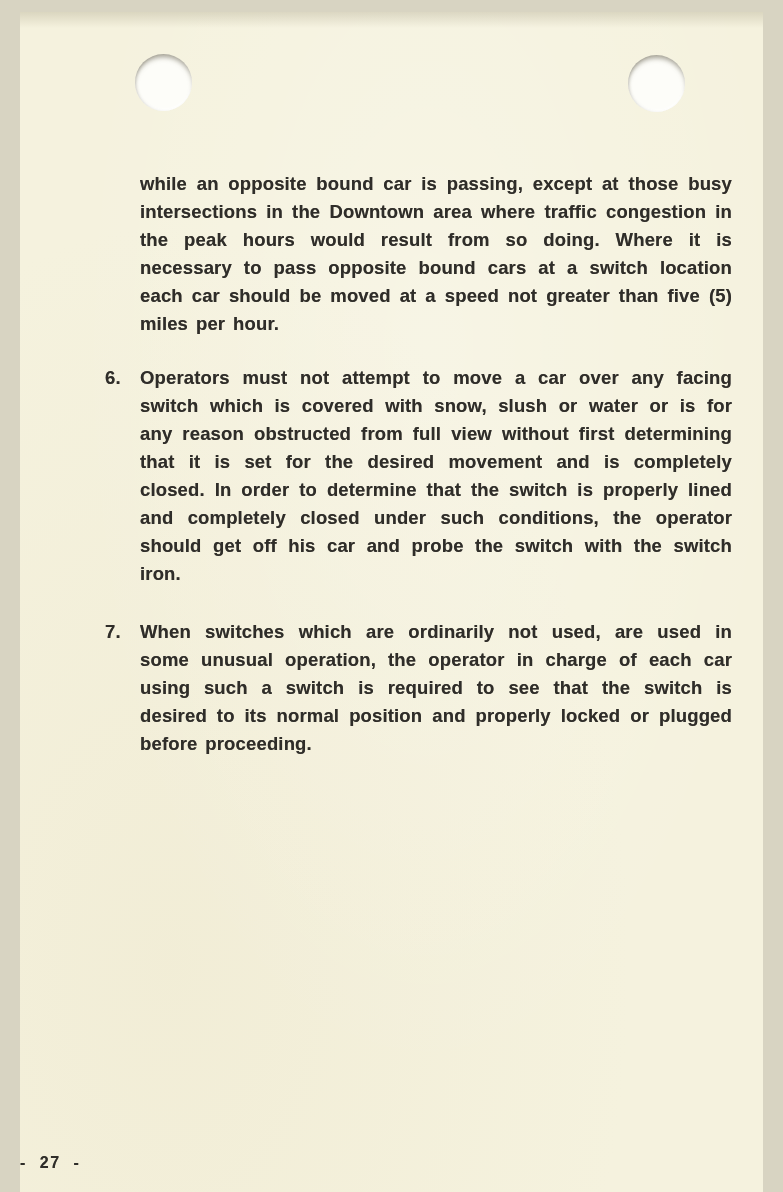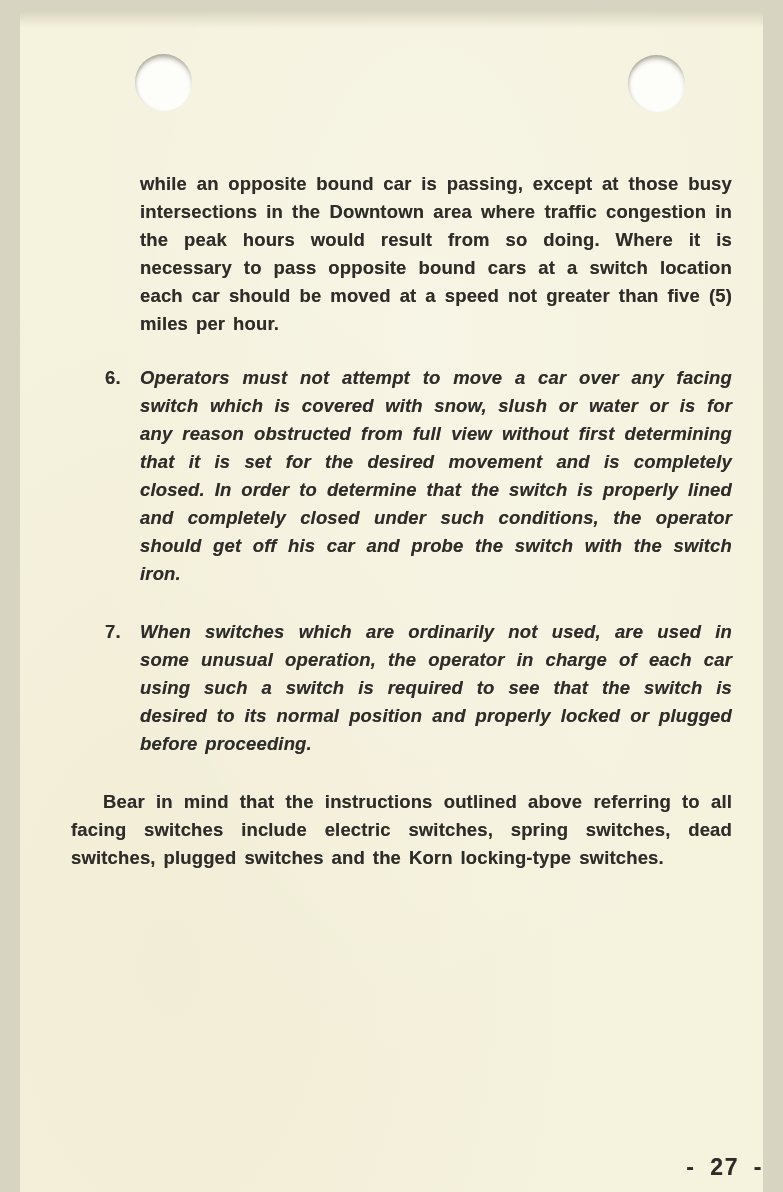--- a/index.html
+++ b/index.html
@@ -46,31 +46,31 @@
   }
   .para-cont {
     margin: 0 31px 26px 120px;
     text-align: justify;
   }
   .rule-item {
     display: flex;
     margin: 0 31px 30px 85px;
   }
   .rule-item .num  { flex: 0 0 35px; width: 35px; }
-  .rule-item .txt  { flex: 1 1 auto; text-align: justify; font-style: italic; }
+  .rule-item .txt  { flex: 1 1 auto; text-align: justify; }
   .para-closing {
     margin: 0 31px 0 51px;
     text-indent: 32px;
     text-align: justify;
   }
   .page-number {
     position: absolute;
     left: 0; right: 0; top: 1142px;
-    text-align: right;
-    font-size: 23px;
+    text-align: left;
+    font-size: 16px;
     font-weight: 600;
     letter-spacing: 1.5px;
     word-spacing: 7px;
     color: #2f2d29;
     text-shadow: 0 0 0.5px rgba(47,45,41,0.55);
   }
   .scan-edge {
     position: absolute;
     left: 0; right: 0; bottom: 0; height: 10px;
     background: linear-gradient(180deg, rgba(130,127,115,0) 0%, #8f8c80 40%, #35342f 72%, #504e48 100%);
@@ -98,21 +98,20 @@
     <div class="rule-item">
       <span class="num">6.</span>
       <div class="txt">Operators must not attempt to move a car over any facing switch which is covered with snow, slush or water or is for any reason obstructed from full view without first determining that it is set for the desired movement and is completely closed.  In order to determine that the switch is properly lined and completely closed under such conditions, the operator should get off his car and probe the switch with the switch iron.</div>
     </div>
 
     <div class="rule-item">
       <span class="num">7.</span>
       <div class="txt">When switches which are ordinarily not used, are used in some unusual operation, the operator in charge of each car using such a switch is required to see that the switch is desired to its normal position and properly locked or plugged before proceeding.</div>
     </div>
 
-    <p class="para-closing">Bear in mind that the instructions outlined above referring to all facing switches include electric switches, spring switches, dead switches, plugged switches and the Korn locking-type switches.</p>
 
   </div>
 
   <div class="page-number">- 27 -</div>
 
   <div class="scan-edge"></div>
 
 </div>
 
 </body></html>

